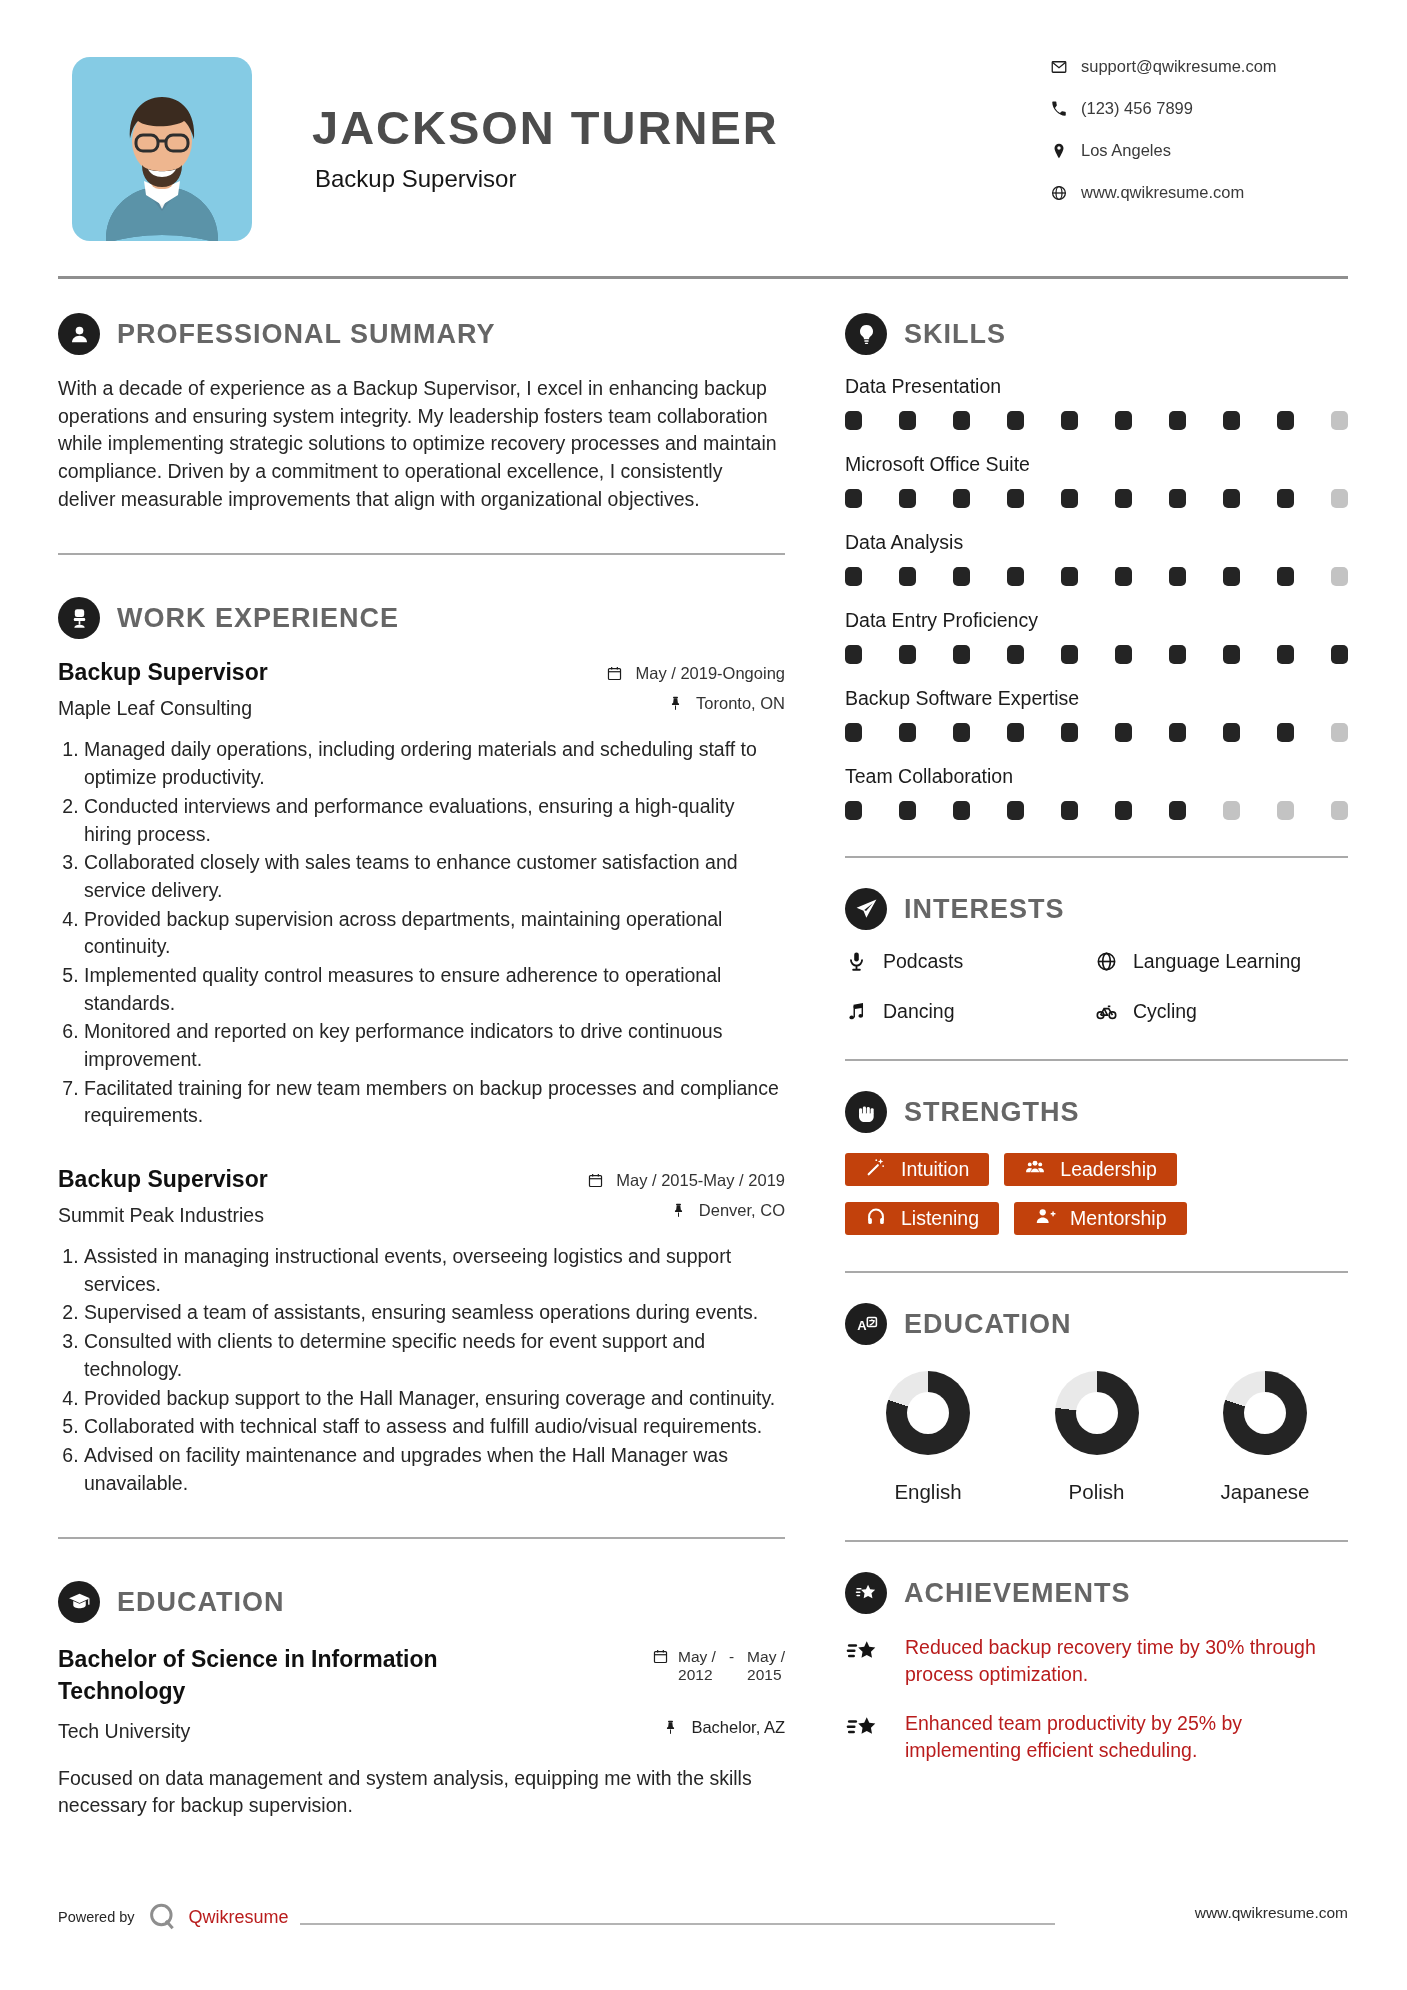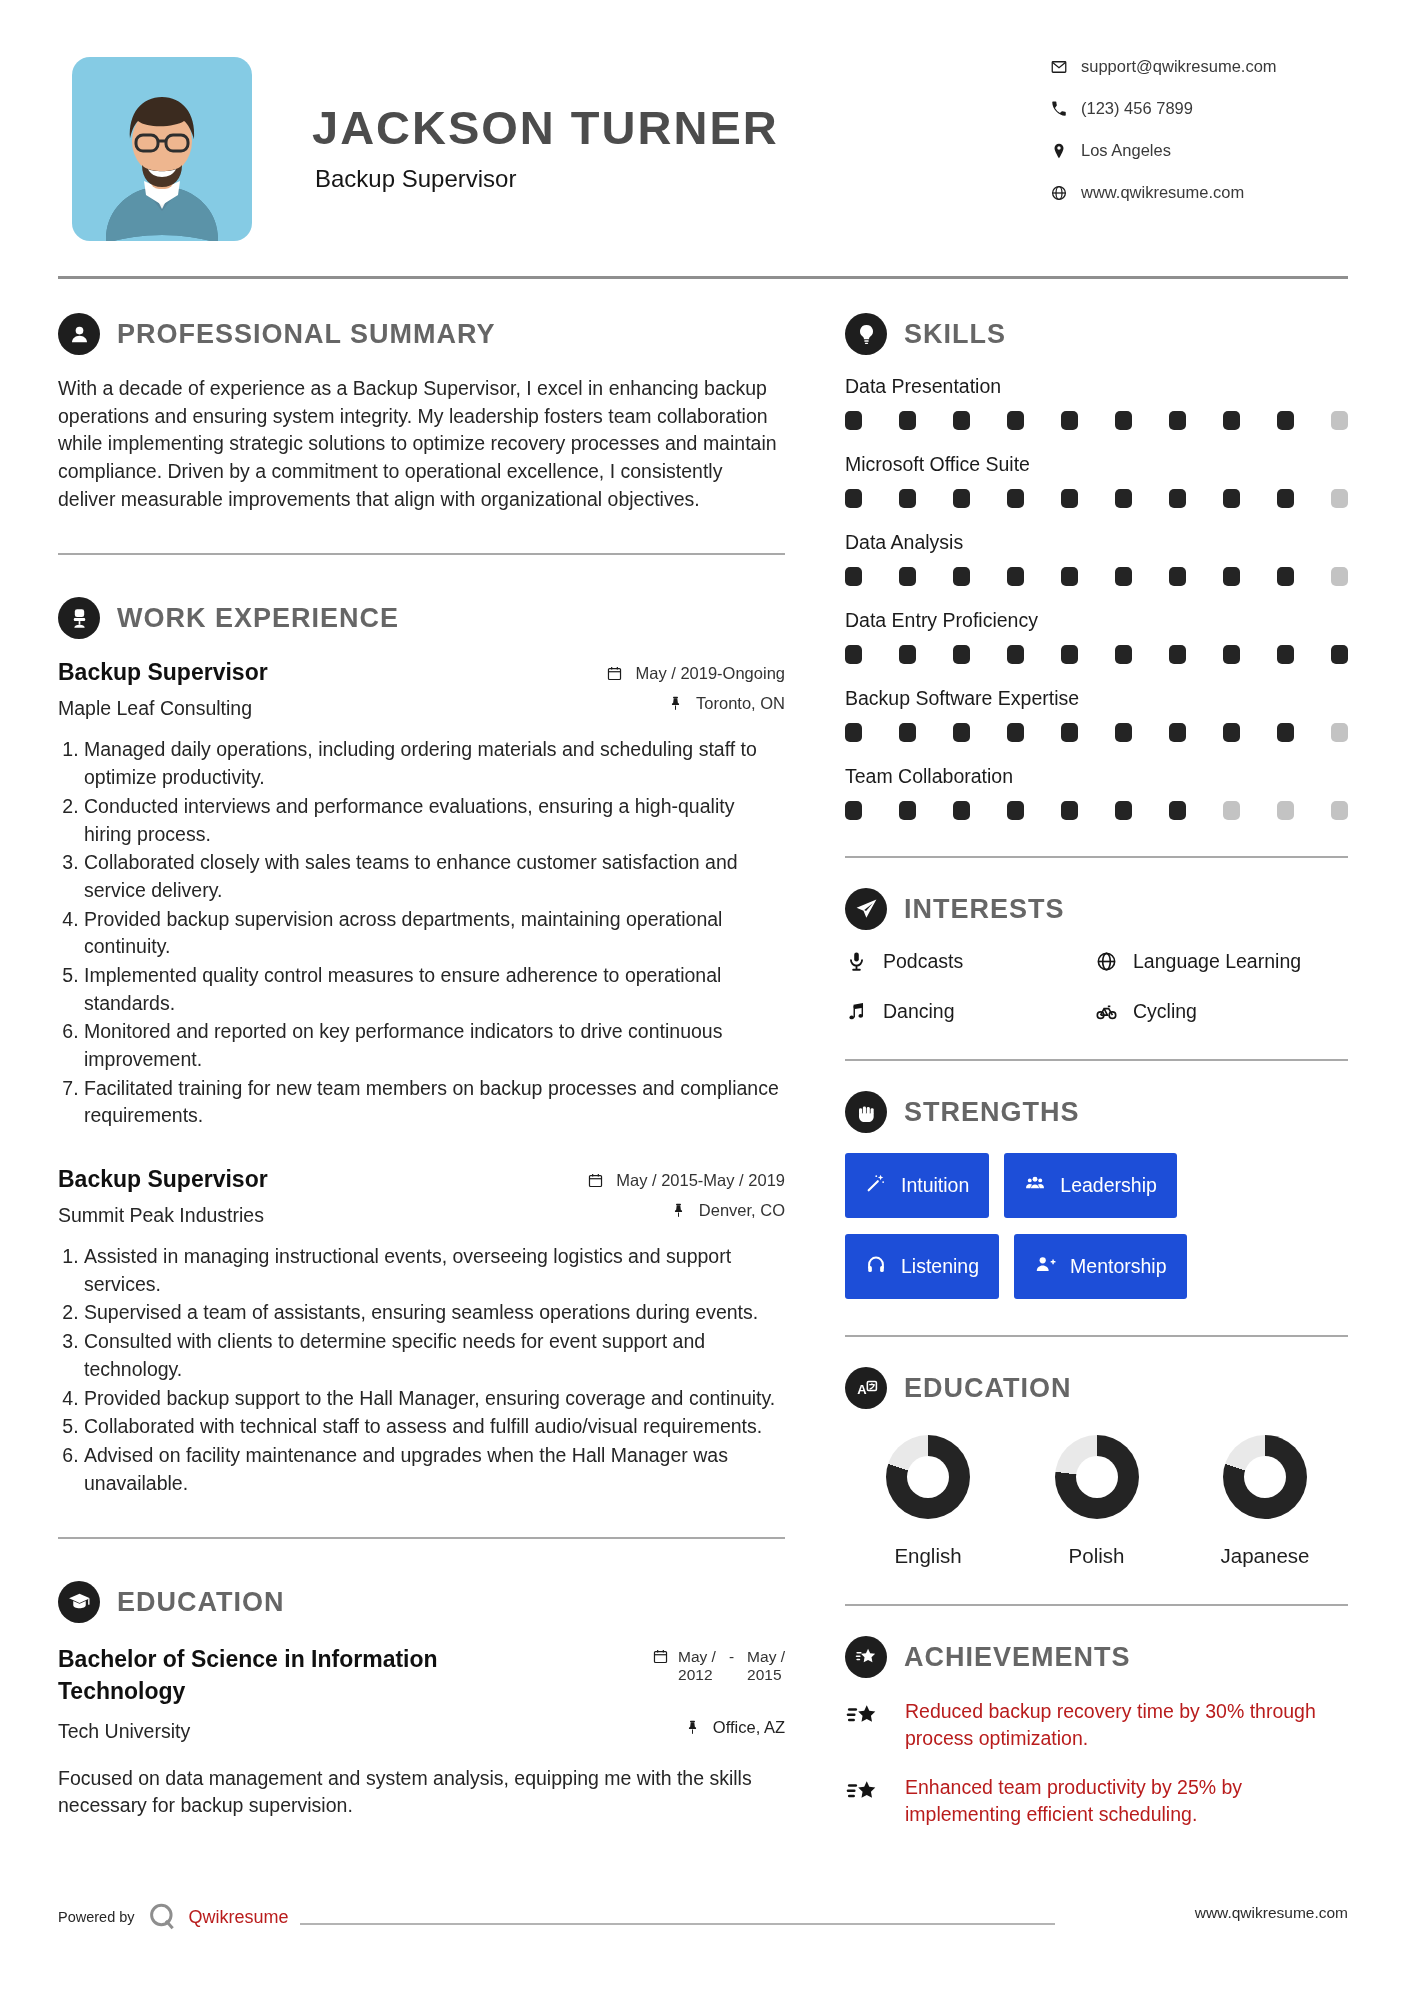--- a/index.html
+++ b/index.html
@@ -62,21 +62,21 @@
   .dot.empty{background:#c3c3c3;}
 
   
   .int-grid{display:grid;grid-template-columns:250px 1fr;row-gap:27px;margin-top:20px;}
   .int-item{display:flex;align-items:center;gap:15px;font-size:19.5px;color:#1b1b1b;}
   .int-item .iicon{width:23px;height:23px;color:#141414;display:flex;}
   .int-item svg{width:23px;height:23px;}
 
   
   .chips{display:flex;flex-wrap:wrap;gap:16px 15px;margin-top:8px;max-width:420px;}
-  .chip{display:inline-flex;align-items:center;gap:14px;background:#1d4ed8;color:#fff;font-size:19.5px;padding:19px 20px;border-radius:3px;}
+  .chip{display:inline-flex;align-items:center;gap:14px;background:#c2410c;color:#fff;font-size:19.5px;padding:3px 20px;border-radius:3px;}
   .chip svg{width:22px;height:22px;}
 
   
   .langs{display:flex;justify-content:space-between;padding:0 8px;margin-top:26px;}
   .lang{display:flex;flex-direction:column;align-items:center;width:150px;}
   .donut{width:84px;height:84px;border-radius:50%;position:relative;}
   .donut::after{content:"";position:absolute;inset:21px;background:#fff;border-radius:50%;}
   .lang-label{margin-top:25px;font-size:20.5px;color:#1e1e1e;}
 
   
@@ -317,21 +317,21 @@
           </span>
         </div>
         <div class="meta-row" style="font-size:16.5px">
           <svg viewBox="0 0 24 24">
               <g fill="currentColor">
                 <rect x="8.5" y="2.5" width="7" height="2.2" rx="1"></rect>
                 <path d="M9.5 4.7h5l.8 6.3 1.7 1.5v1.6H7v-1.6l1.7-1.5z"></path>
                 <rect x="11.3" y="14.1" width="1.4" height="7" rx="0.7"></rect>
               </g>
             </svg>
-          <span>Office, AZ</span>
+          <span>Bachelor, AZ</span>
         </div>
       </div>
     </div>
     <div class="body-text edu-desc">Focused on data management and system analysis, equipping me with the skills necessary for backup supervision.</div>
 
   </div>
 
   <div class="right-col">
 
     <div class="sec-head">

